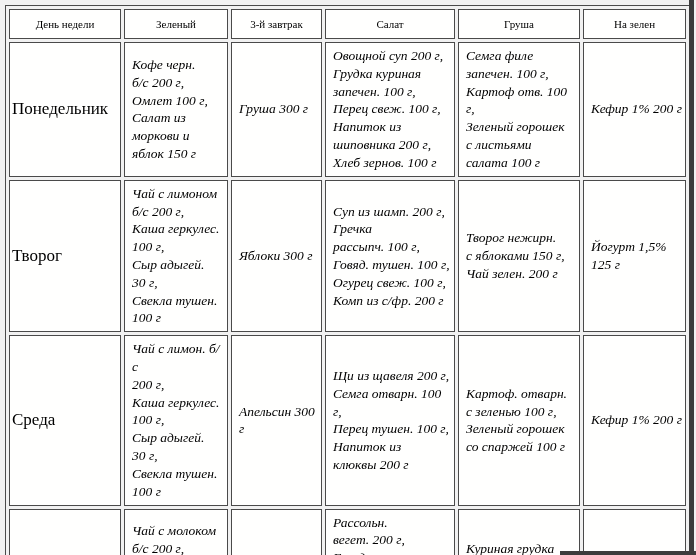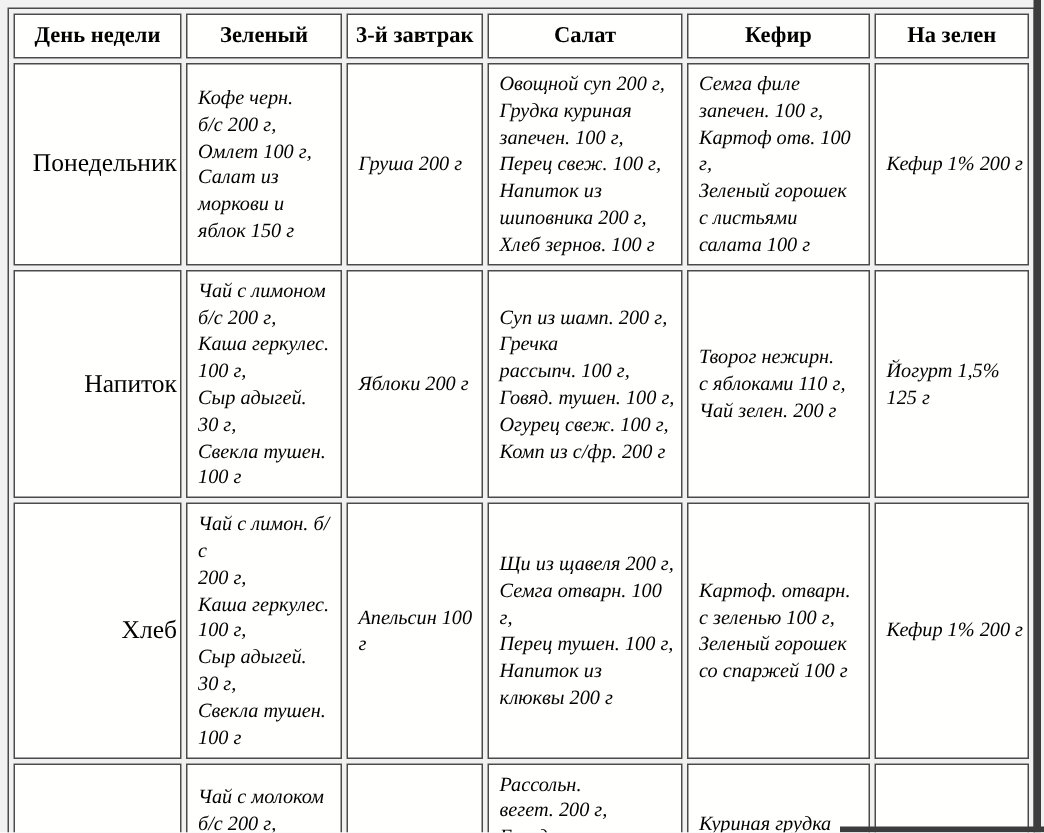--- a/index.html
+++ b/index.html
@@ -26,29 +26,29 @@
     background: #f1f1f1;
     table-layout: fixed;
   }
   table.diet td, table.diet th {
     border: 1px solid #4a4a4a;
     background: #fffffe;
     vertical-align: middle;
     overflow: hidden;
   }
   th.hdr {
-    font-weight: bold;
-    font-size: 15px;
+    font-weight: normal;
+    font-size: 11px;
     text-align: center;
     height: 26px;
     padding: 1px 2px;
   }
   td.day {
     font-size: 17px;
-    text-align: right;
+    text-align: left;
     padding: 2px;
   }
   td.meal {
     font-style: italic;
     font-size: 13.5px;
     line-height: 1.32;
     text-align: left;
     padding: 4px 2px 4px 7px;
     white-space: pre-line;
   }
@@ -83,81 +83,81 @@
       <col style="width:130px">
       <col style="width:122px">
       <col style="width:103px">
     </colgroup>
     <tbody>
         <tr>
       <th class="hdr">День недели</th>
       <th class="hdr">Зеленый</th>
       <th class="hdr">3-й завтрак</th>
       <th class="hdr">Салат</th>
-      <th class="hdr">Кефир</th>
+      <th class="hdr">Груша</th>
       <th class="hdr">На зелен</th>
     </tr>
     <tr style="height:112px">
       <td class="day">Понедельник</td>
       <td class="meal">Кофе черн.
 б/с 200 г,
 Омлет 100 г,
 Салат из
 моркови и
 яблок 150 г</td>
-      <td class="meal">Груша 200 г</td>
+      <td class="meal">Груша 300 г</td>
       <td class="meal">Овощной суп 200 г,
 Грудка куриная
 запечен. 100 г,
 Перец свеж. 100 г,
 Напиток из
 шиповника 200 г,
 Хлеб зернов. 100 г</td>
       <td class="meal">Семга филе
 запечен. 100 г,
 Картоф отв. 100 г,
 Зеленый горошек
 с листьями
 салата 100 г</td>
       <td class="meal">Кефир 1% 200 г</td>
     </tr>
     <tr style="height:122px">
-      <td class="day">Напиток</td>
+      <td class="day">Творог</td>
       <td class="meal">Чай с лимоном
 б/с 200 г,
 Каша геркулес.
 100 г,
 Сыр адыгей.
 30 г,
 Свекла тушен.
 100 г</td>
-      <td class="meal">Яблоки 200 г</td>
+      <td class="meal">Яблоки 300 г</td>
       <td class="meal">Суп из шамп. 200 г,
 Гречка
 рассыпч. 100 г,
 Говяд. тушен. 100 г,
 Огурец свеж. 100 г,
 Комп из с/фр. 200 г</td>
       <td class="meal">Творог нежирн.
-с яблоками 110 г,
+с яблоками 150 г,
 Чай зелен. 200 г</td>
       <td class="meal">Йогурт 1,5%
 125 г</td>
     </tr>
     <tr style="height:120px">
-      <td class="day">Хлеб</td>
+      <td class="day">Среда</td>
       <td class="meal">Чай с лимон. б/с
 200 г,
 Каша геркулес.
 100 г,
 Сыр адыгей.
 30 г,
 Свекла тушен.
 100 г</td>
-      <td class="meal">Апельсин 100 г</td>
+      <td class="meal">Апельсин 300 г</td>
       <td class="meal">Щи из щавеля 200 г,
 Семга отварн. 100 г,
 Перец тушен. 100 г,
 Напиток из
 клюквы 200 г</td>
       <td class="meal">Картоф. отварн.
 с зеленью 100 г,
 Зеленый горошек
 со спаржей 100 г</td>
       <td class="meal">Кефир 1% 200 г</td>

